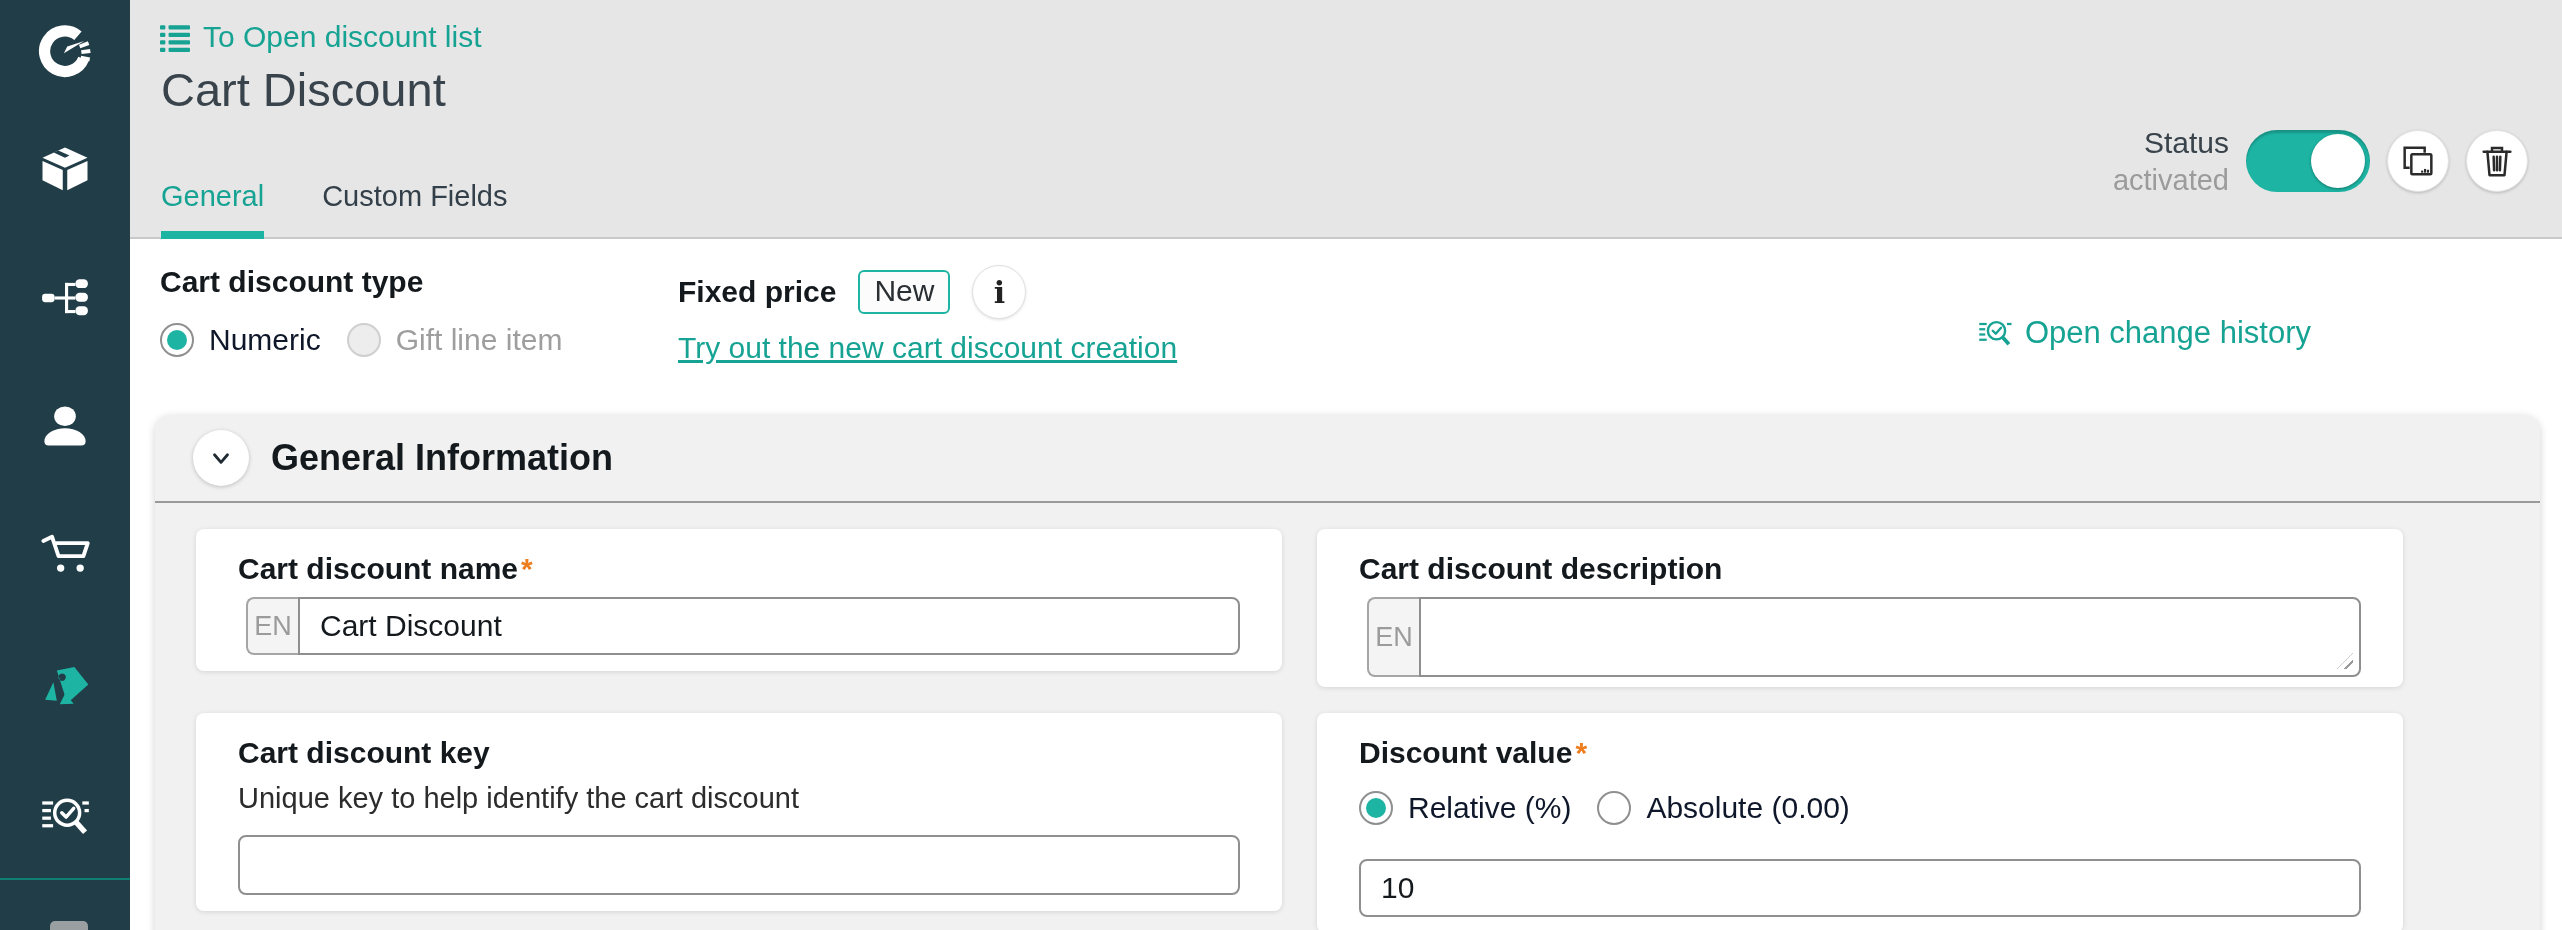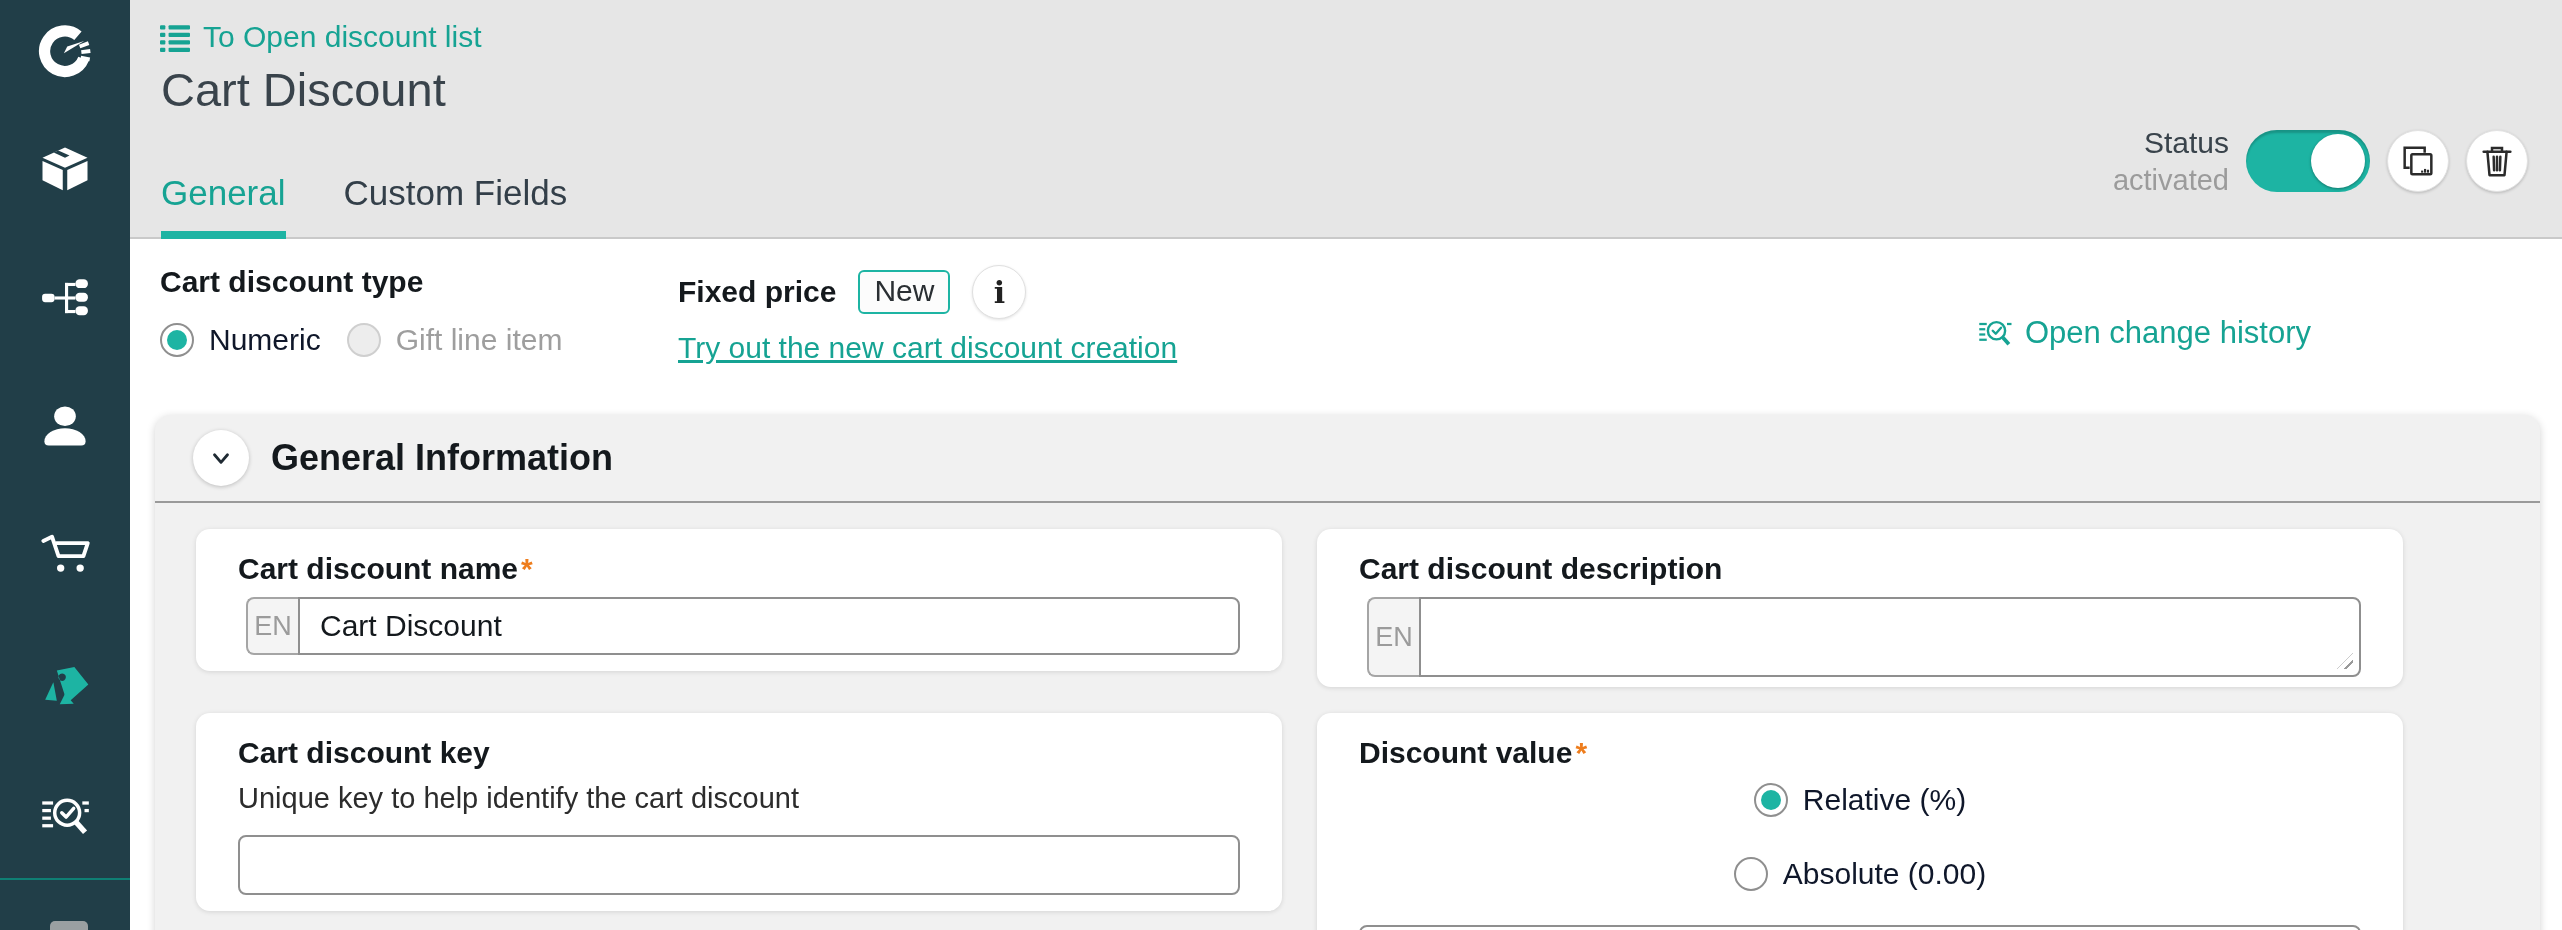--- a/index.html
+++ b/index.html
@@ -12,21 +12,21 @@
   .sidebar-divider{position:absolute;left:0;right:0;top:878px;height:2px;background:#0f7f74;}
   .sidebar-peek{position:absolute;left:50px;bottom:0;width:38px;height:9px;background:#9aa0a2;border-radius:5px 5px 0 0;}
 
   
   .header{position:absolute;left:130px;top:0;width:2432px;height:239px;background:#e6e6e6;
           border-bottom:2px solid #c9c9c9;box-sizing:border-box;}
   .back-link{position:absolute;left:30px;top:20px;display:flex;align-items:center;gap:13px;
              color:#16a393;font-size:30px;cursor:pointer;}
   .page-title{position:absolute;left:31px;top:62px;font-size:47px;color:#39434b;}
   .tabs{position:absolute;left:31px;bottom:-2px;display:flex;gap:58px;}
-  .tab{font-size:35px;color:#333f49;padding-bottom:18px;cursor:pointer;border-bottom:8px solid transparent;}
+  .tab{font-size:29px;color:#333f49;padding-bottom:18px;cursor:pointer;border-bottom:8px solid transparent;}
   .tab.active{color:#16a393;border-bottom-color:#1db4a3;}
   .header-actions{position:absolute;right:34px;top:124px;display:flex;align-items:center;gap:17px;}
   .status-text{text-align:right;line-height:1.25;}
   .status-label{font-size:30px;color:#39434b;}
   .status-value{font-size:29px;color:#9b9b9b;}
   .toggle{width:124px;height:62px;border-radius:31px;background:#1db4a3;position:relative;
           box-shadow:inset 0 3px 2px rgba(0,0,0,.18);cursor:pointer;}
   .knob{position:absolute;right:5px;top:4px;width:54px;height:54px;border-radius:50%;background:#fff;
         box-shadow:0 1px 3px rgba(0,0,0,.35);}
   .icon-btn{width:62px;height:62px;border-radius:50%;background:#fff;border:1px solid #e2e2e2;
@@ -59,38 +59,38 @@
   .panel{position:absolute;left:25px;top:176px;width:2385px;height:580px;background:#f1f1f1;
          border-radius:16px 16px 0 0;box-shadow:0 2px 8px rgba(0,0,0,.18);}
   .panel-header{height:86px;display:flex;align-items:center;gap:22px;padding-left:38px;}
   .chevron-btn{width:56px;height:56px;border-radius:50%;background:#fff;
                box-shadow:0 1px 4px rgba(0,0,0,.22);display:flex;align-items:center;justify-content:center;cursor:pointer;}
   .panel-title{font-size:36px;font-weight:bold;color:#14191d;}
   .panel-divider{height:2px;background:#9a9a9a;}
   .panel-body{padding:26px 0 0 41px;display:grid;grid-template-columns:1086px 1086px;
               column-gap:35px;row-gap:26px;align-items:start;}
 
-  .card{background:#fff;border-radius:14px;box-shadow:0 1px 5px rgba(0,0,0,.12);
+  .card{background:#fff;border-radius:8px;box-shadow:0 1px 5px rgba(0,0,0,.12);
         padding:22px 42px 16px;box-sizing:border-box;}
   .card-label{font-size:30px;font-weight:bold;color:#14191d;line-height:36px;}
   .req{color:#ee7d1d;margin-left:3px;}
   .hint{font-size:29px;color:#2c2c2c;margin-top:10px;line-height:34px;}
   .field-row{display:flex;margin-top:10px;position:relative;}
   .lang-tag{width:50px;border:2px solid #a5a5a5;border-right:none;border-radius:8px 0 0 8px;
             background:#f4f4f4;color:#9b9b9b;font-size:27px;display:flex;align-items:center;justify-content:center;flex:0 0 auto;margin-left:8px;}
   .text-input{flex:1;height:58px;border:2px solid #8f8f8f;border-radius:8px;font:inherit;font-size:30px;
               padding:0 20px;color:#14191d;box-sizing:border-box;background:#fff;outline:none;min-width:0;}
   .with-lang .text-input{border-radius:0 8px 8px 0;}
   .textarea{height:80px;resize:none;padding-top:18px;font-family:inherit;}
   .resize-handle{position:absolute;right:8px;bottom:8px;width:16px;height:16px;
                  background:repeating-linear-gradient(135deg,transparent 0 4px,#9a9a9a 4px 6px);
                  clip-path:polygon(100% 0,100% 100%,0 100%);cursor:nwse-resize;}
   .key-input{width:100%;margin-top:20px;height:60px;}
   .value-input{width:100%;margin-top:34px;}
-  .card-radio-row{display:flex;align-items:center;gap:40px;margin-top:12px;flex-direction:column;}
+  .card-radio-row{display:flex;align-items:center;gap:26px;margin-top:20px;}
 </style>
 </head>
 <body>
 
 <div class="screen">
 
   <aside class="sidebar">
     <div class="nav-item" style="top:-2px">
       <span>
         <svg width="54" height="54" viewBox="0 0 48 48">

